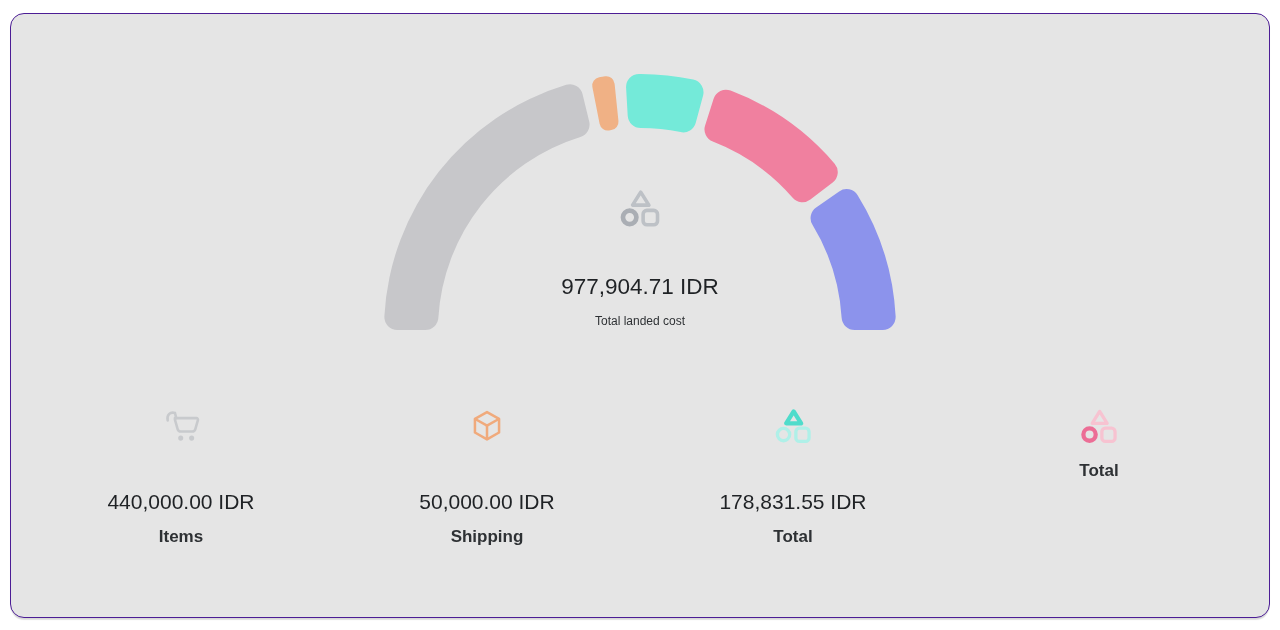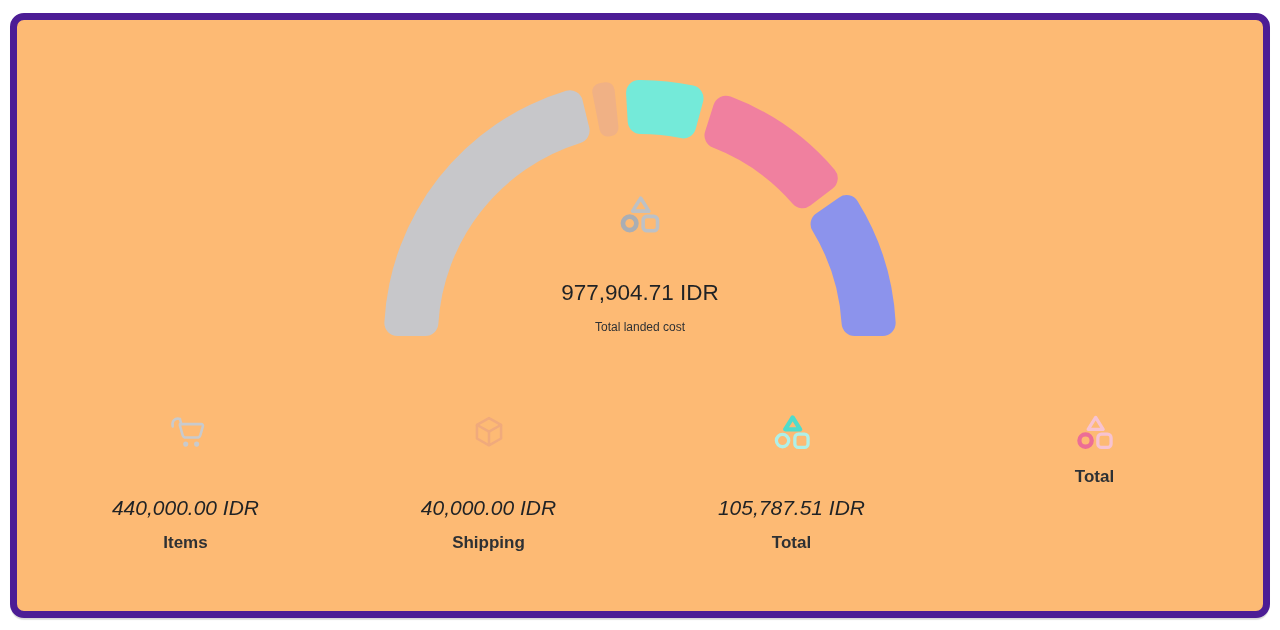--- a/index.html
+++ b/index.html
@@ -4,22 +4,22 @@
 <style>
   html, body { margin: 0; padding: 0; }
   body {
     width: 1280px; height: 630px; position: relative;
     background: #ffffff;
     font-family: "Liberation Sans", "DejaVu Sans", sans-serif;
     -webkit-font-smoothing: antialiased;
   }
   .card {
     position: absolute; left: 10px; top: 13px; right: 10px; bottom: 12px;
-    background: #fdba74;
-    border: 7px solid #4c1d95;
+    background: #e5e5e5;
+    border: 1px solid #4c1d95;
     border-radius: 14px;
     box-shadow: 0 3px 1px -1px rgba(0,0,0,0.12), 0 1px 1px rgba(0,0,0,0.04);
     overflow: hidden;
   }
   .gauge-wrap { position: relative; width: 520px; height: 262px; margin: 60px auto 0; }
   .gauge-wrap svg.gauge { display: block; width: 520px; height: 262px; }
   .center-icon {
     position: absolute; top: 110px; left: 50%; transform: translateX(-50%);
     width: 48px; height: 48px;
   }
@@ -27,21 +27,21 @@
     position: absolute; top: 199px; left: 0; right: 0;
     text-align: center; font-size: 22.5px; line-height: 27px; color: #1f2225;
   }
   .center-caption {
     position: absolute; top: 235px; left: 0; right: 0;
     text-align: center; font-size: 12px; line-height: 24px; color: #2e3134;
   }
   .stats-row { display: flex; margin: 68px 17px 0; }
   .stat { flex: 1 1 0; text-align: center; }
   .stat-icon { height: 44px; display: flex; align-items: center; justify-content: center; }
-  .stat-value { margin-top: 42px; font-size: 21px; line-height: 24px; color: #1f2225; font-style: italic; }
+  .stat-value { margin-top: 42px; font-size: 21px; line-height: 24px; color: #1f2225; }
   .stat-label { margin-top: 12px; font-size: 17px; line-height: 22px; color: #2e3134; font-weight: bold; }
 </style>
 </head>
 <body>
 
 <div class="card">
   <div class="gauge-wrap">
     <svg class="gauge" id="gauge-svg" viewBox="0 0 520 262">
         <path d="M4.37 242.30 A256 256 0 0 1 186.19 10.87 A13.00 13.00 0 0 1 202.57 20.24 L209.21 47.49 A13.00 13.00 0 0 1 200.41 62.99 A202 202 0 0 0 58.37 243.79 A13.00 13.00 0 0 1 45.39 256.00 L17.35 256.00 A13.00 13.00 0 0 1 4.37 242.30 Z" fill="#c7c7ca"></path>
         <path d="M219.16 3.28 A256 256 0 0 1 225.27 2.37 A8.25 8.25 0 0 1 234.60 9.70 L238.45 47.02 A8.25 8.25 0 0 1 231.41 56.03 A202 202 0 0 0 228.96 56.40 A8.25 8.25 0 0 1 219.59 49.83 L212.37 13.02 A8.25 8.25 0 0 1 219.16 3.28 Z" fill="#f0b185"></path>
@@ -71,32 +71,32 @@
     <div class="stat-label">Items</div>
   </div>
       <div class="stat">
     <div class="stat-icon">
           <svg width="36" height="36" viewBox="0 0 40 40" fill="none" stroke="#f0aa7c" stroke-width="2.8" stroke-linejoin="round" stroke-linecap="round">
     <path d="M20 4.6 L33.4 12 V27.2 L20 34.8 L6.6 27.2 V12 Z"></path>
     <path d="M6.9 12.2 L20 19.6 L33.1 12.2"></path>
     <path d="M20 19.6 V34.4"></path>
   </svg>
         </div>
-    <div class="stat-value">40,000.00 IDR</div>
+    <div class="stat-value">50,000.00 IDR</div>
     <div class="stat-label">Shipping</div>
   </div>
       <div class="stat">
     <div class="stat-icon">
           <svg width="44" height="44" viewBox="0 0 40 40" fill="none">
     <path d="M20.6 6.8 L27.4 17.6 H13.8 Z" stroke="#4fdccb" stroke-width="3.9" stroke-linejoin="round"></path>
     <circle cx="11.4" cy="27.8" r="5.6" stroke="#aff0e8" stroke-width="3"></circle>
     <rect x="22.6" y="22" width="12" height="12" rx="3.2" stroke="#aff0e8" stroke-width="3"></rect>
   </svg>
         </div>
-    <div class="stat-value">105,787.51 IDR</div>
+    <div class="stat-value">178,831.55 IDR</div>
     <div class="stat-label">Total</div>
   </div>
       <div class="stat">
     <div class="stat-icon">
           <svg width="44" height="44" viewBox="0 0 40 40" fill="none">
     <path d="M20.6 6.8 L27.4 17.6 H13.8 Z" stroke="#f7c3d1" stroke-width="3" stroke-linejoin="round"></path>
     <circle cx="11.4" cy="27.8" r="5.6" stroke="#ec6e96" stroke-width="3.9"></circle>
     <rect x="22.6" y="22" width="12" height="12" rx="3.2" stroke="#f7c3d1" stroke-width="3"></rect>
   </svg>
         </div>

